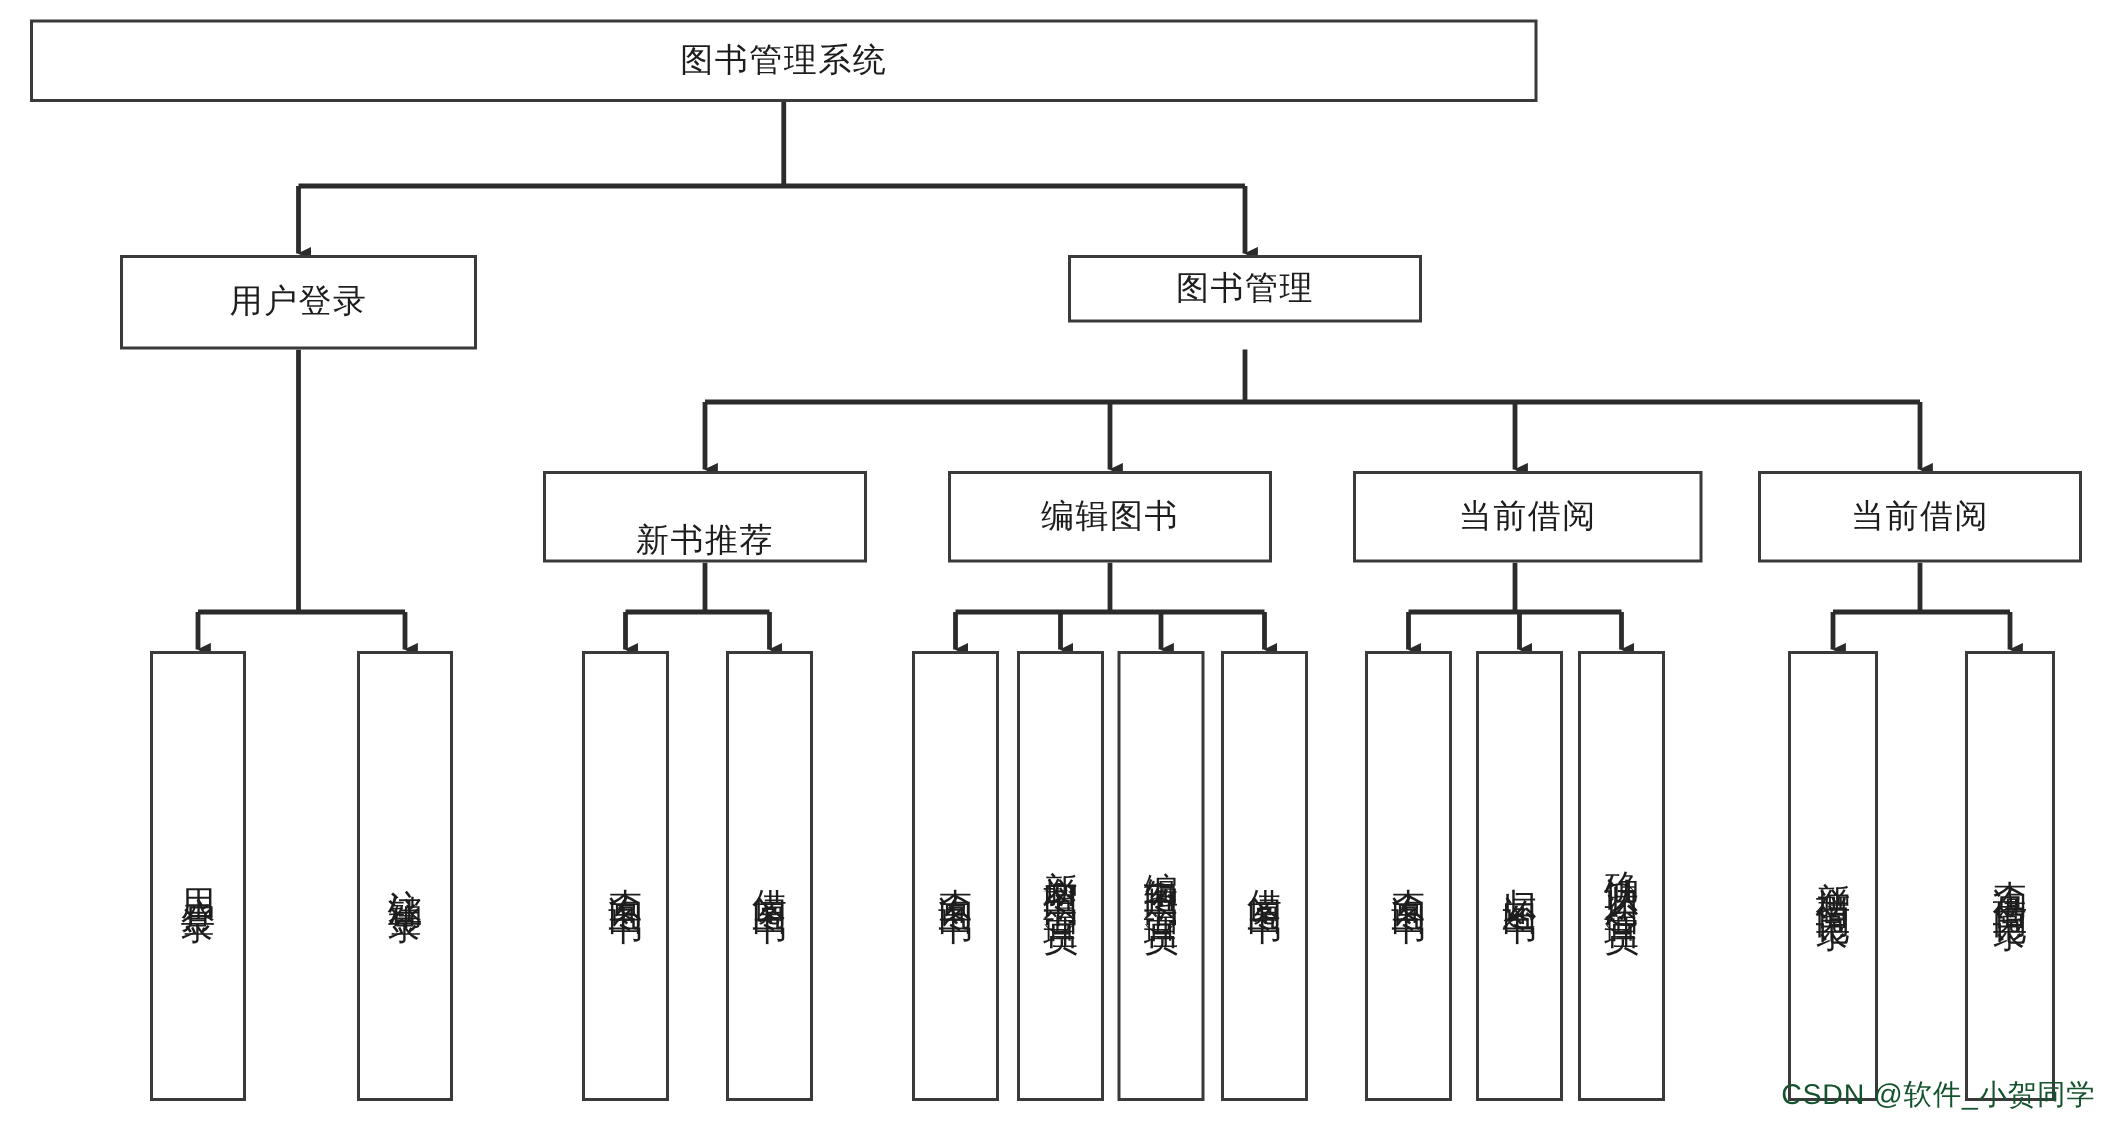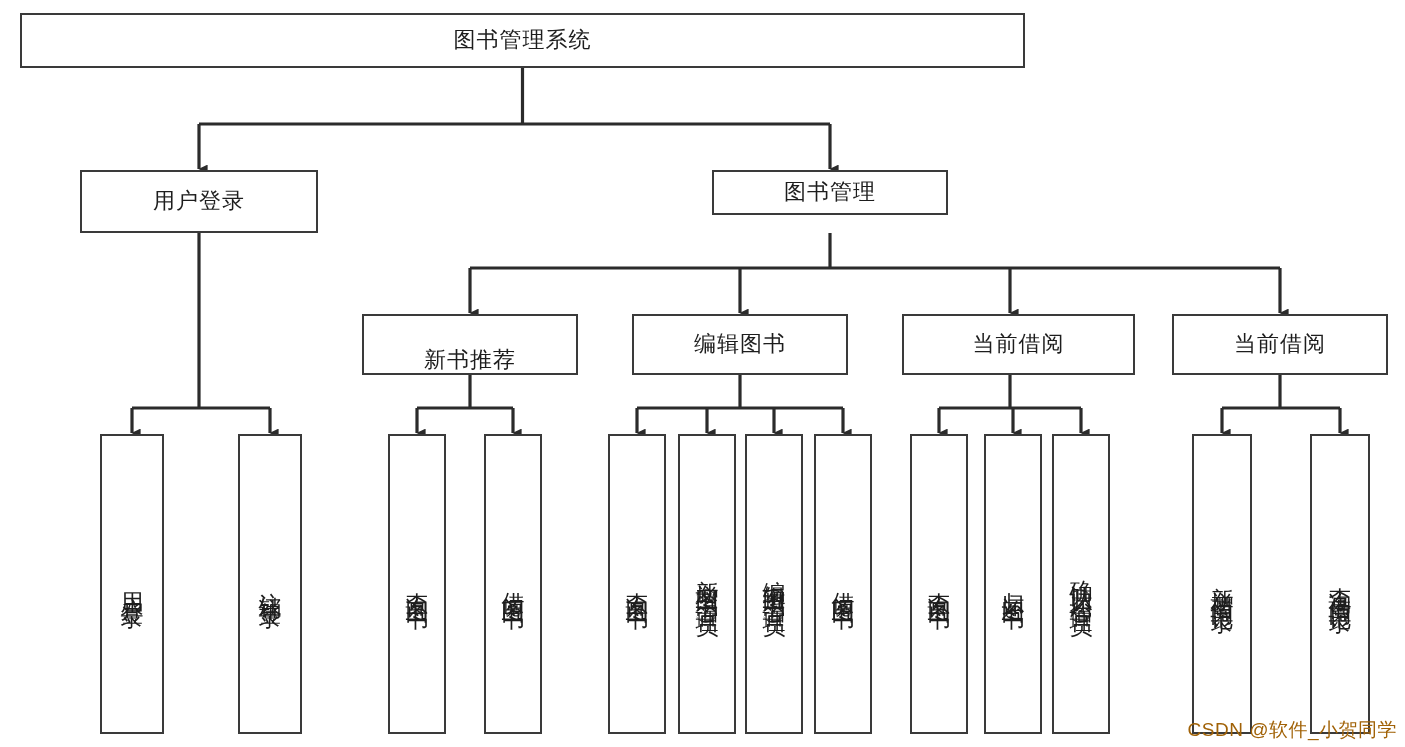--- a/index.html
+++ b/index.html
@@ -55,21 +55,21 @@
   }
   .leaf-box {
     align-items: center;
     justify-content: center;
   }
   .watermark {
     position: absolute;
     right: 8px;
     bottom: 4px;
     font-size: 19px;
-    color: #a16207;
+    color: #14532d;
     letter-spacing: 0.5px;
     white-space: nowrap;
     font-family: "Liberation Sans", "DejaVu Sans", sans-serif;
     pointer-events: none;
   }
 </style>
 </head>
 <body>
 
 <div id="diagram-root">

